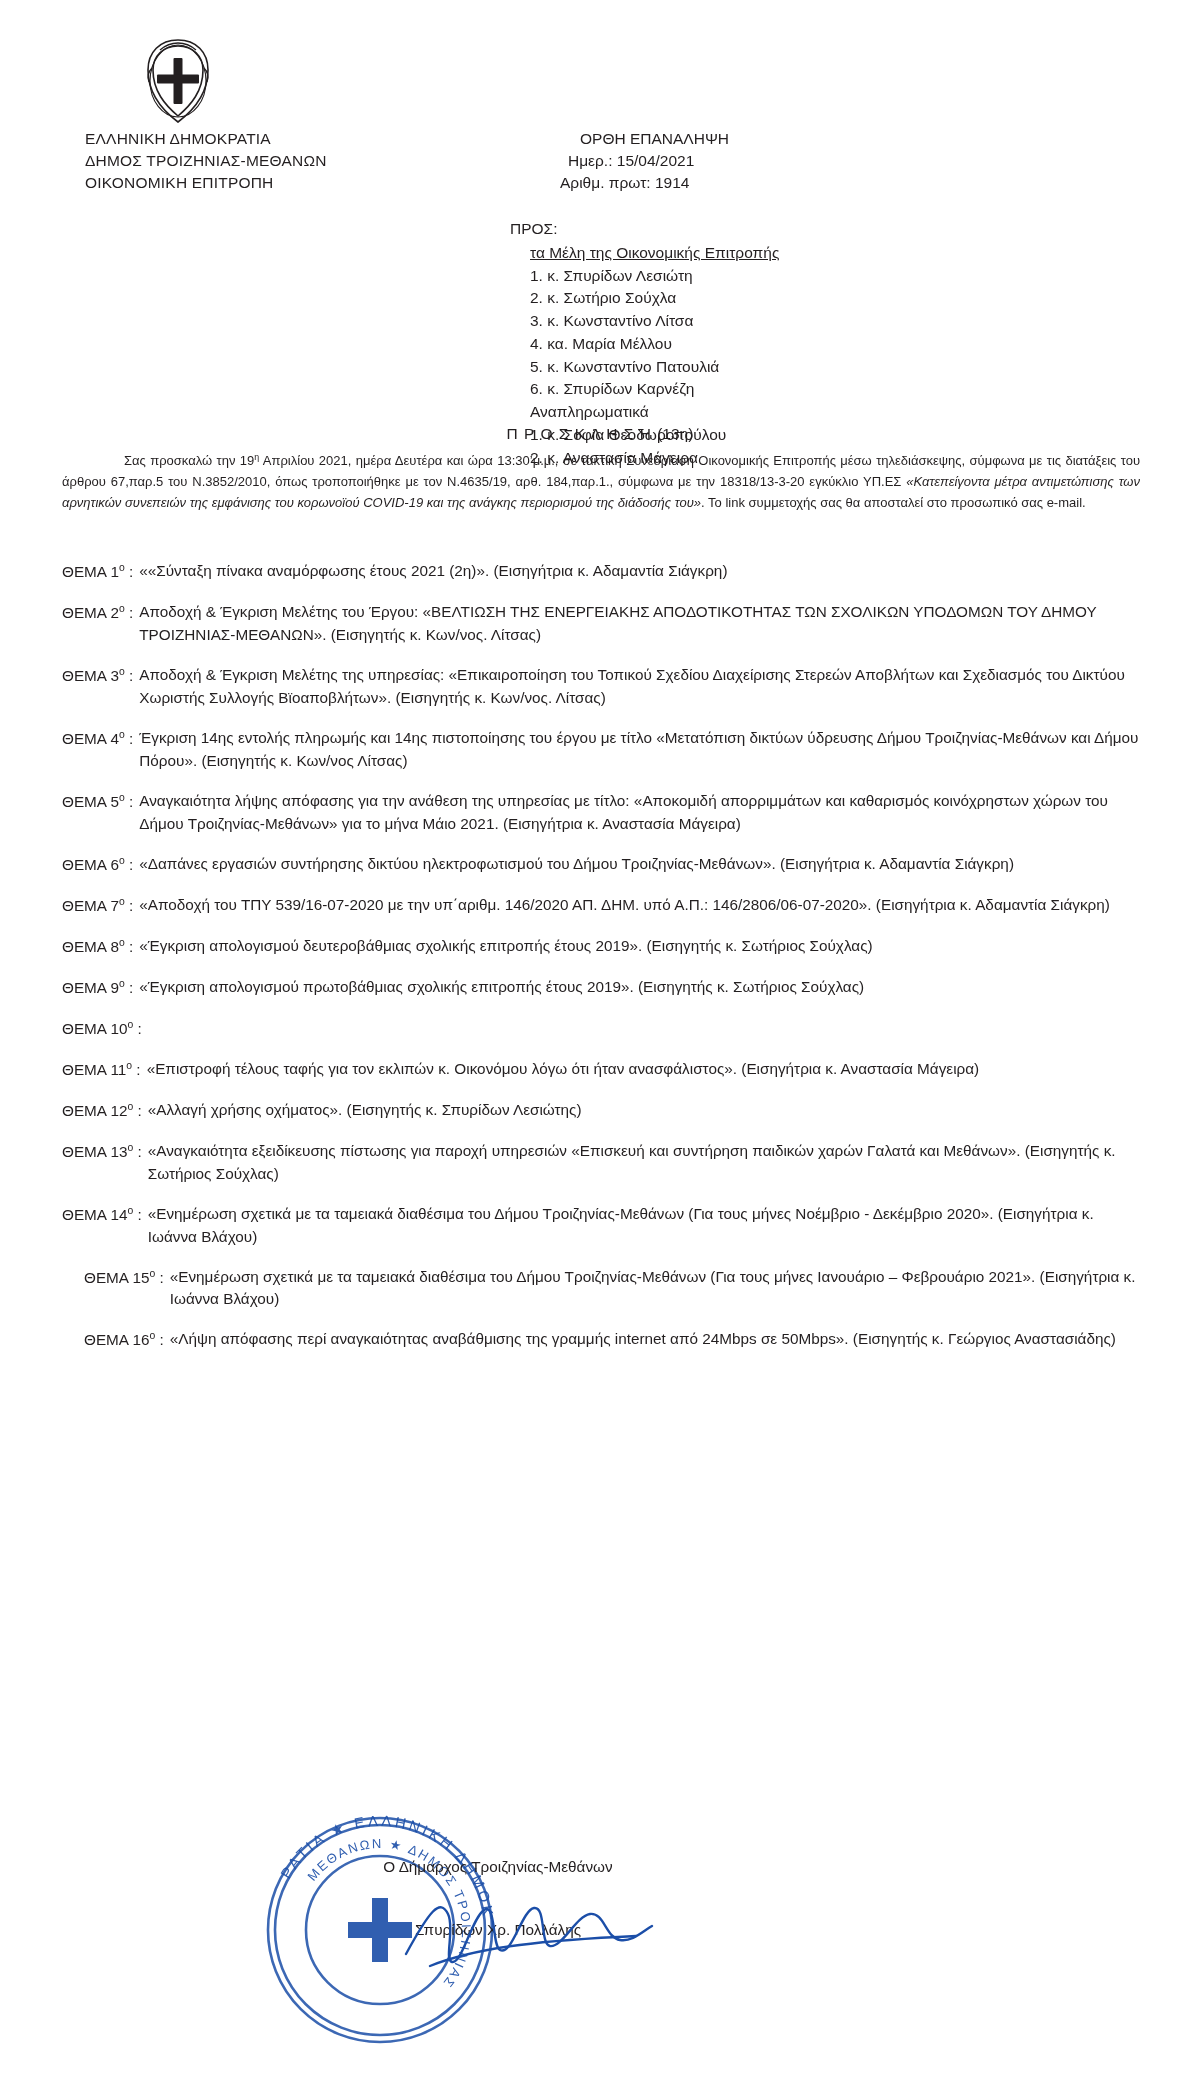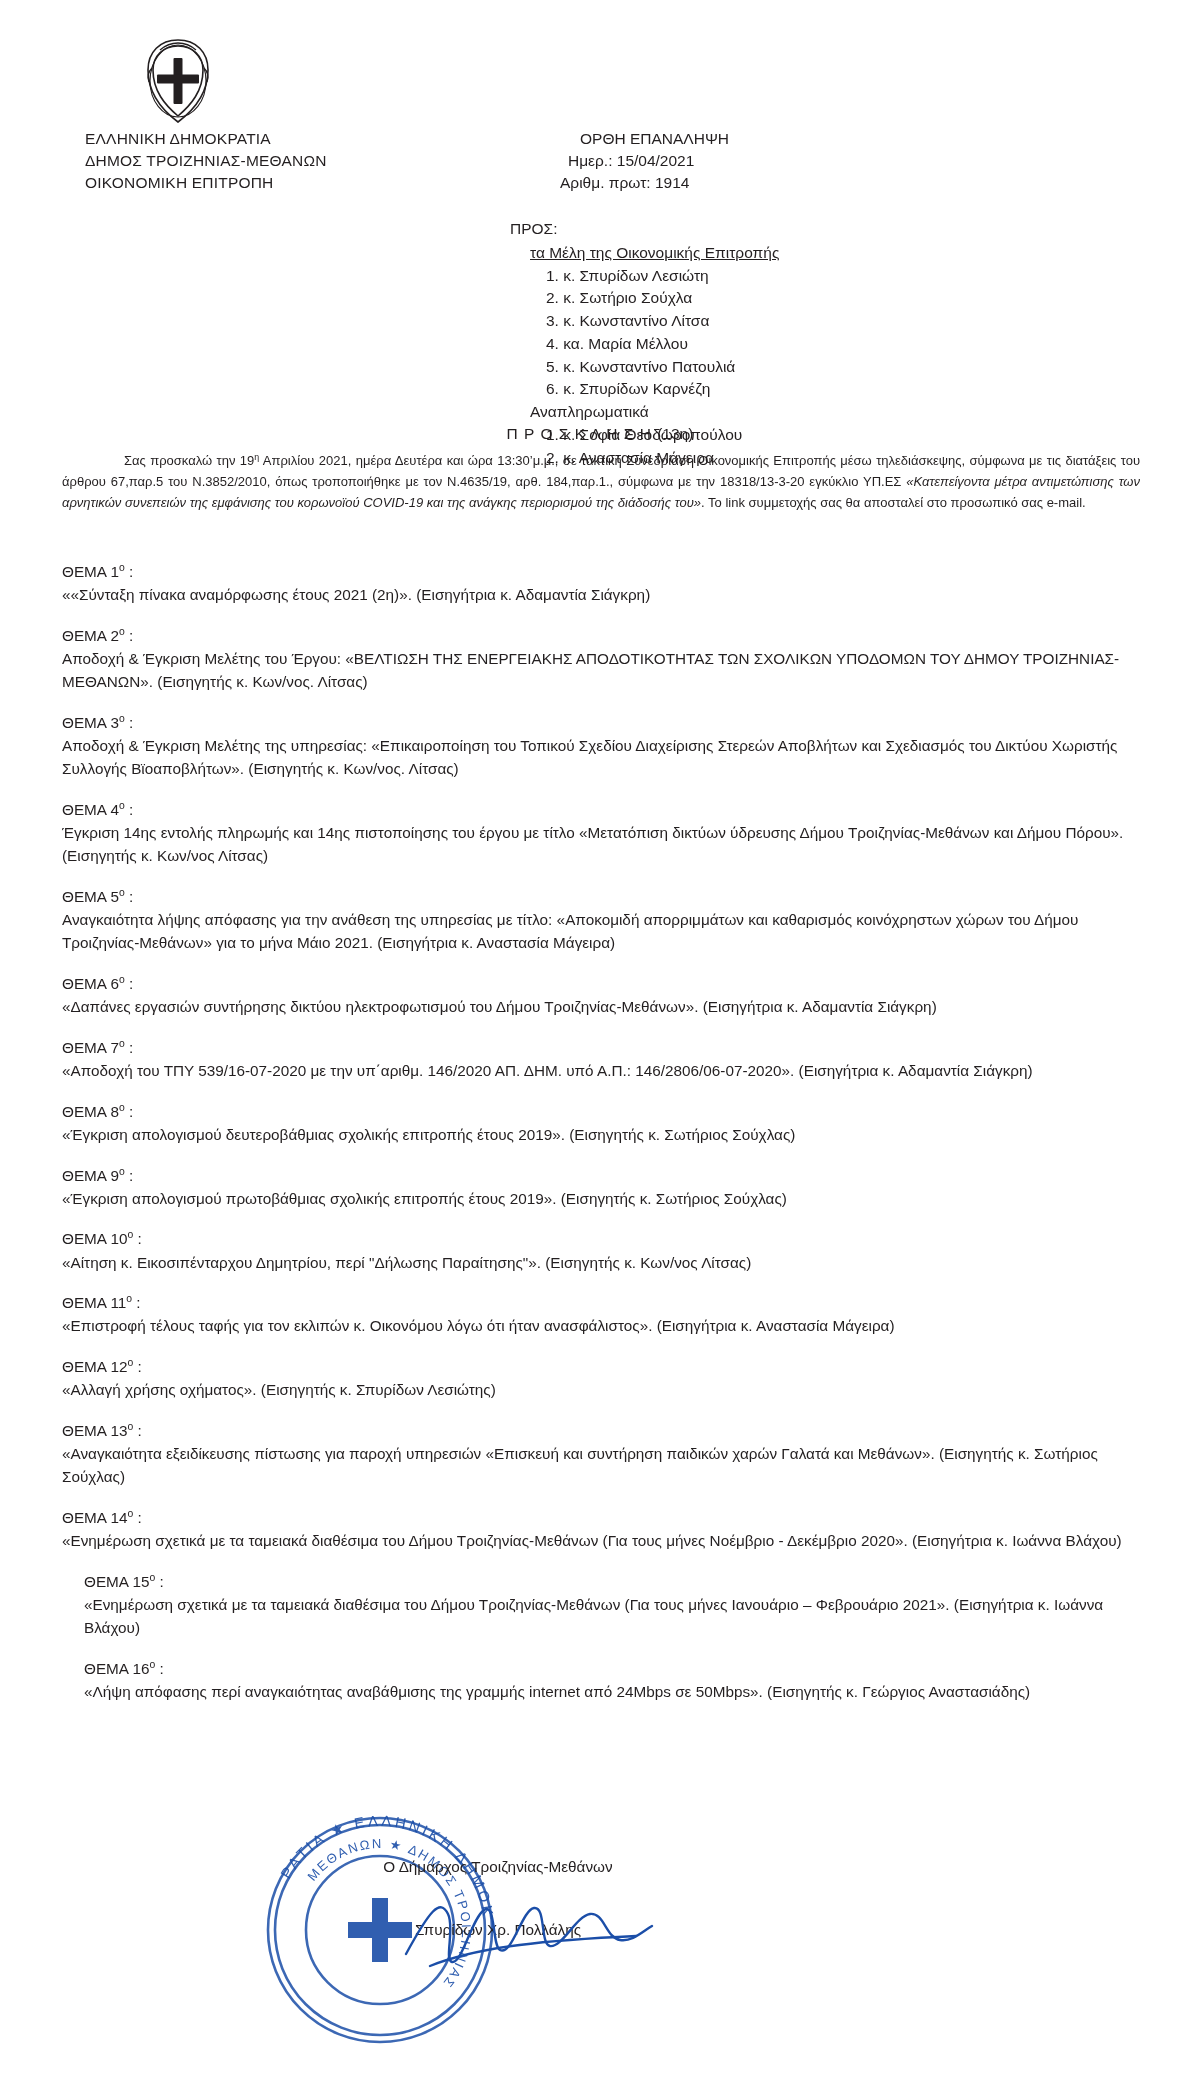--- a/index.html
+++ b/index.html
@@ -56,21 +56,21 @@
   .recipients {
     position: absolute;
     left: 510px;
     top: 218px;
     font-size: 15.5px;
     line-height: 1.47;
   }
   .recipients .label { margin-bottom: 1px; }
   .recipients .sub { margin-left: 20px; text-decoration: underline; }
   .recipients ol {
-    margin: 0 0 0 36px;
+    margin: 0 0 0 20px;
     padding: 0;
     list-style: none;
   }
   .recipients ol li { white-space: nowrap; }
   .recipients .altheader { margin-left: 20px; }
 
   
   .doc-title {
     position: absolute;
     left: 0;
@@ -102,21 +102,20 @@
     left: 62px;
     width: 1080px;
     top: 560px;
     font-size: 15.3px;
   }
   .item {
     display: flex;
     align-items: flex-start;
     margin-bottom: 17px;
     line-height: 1.5;
-    flex-direction: column;
   }
   .item .lbl {
     flex: 0 0 auto;
     white-space: nowrap;
     padding-right: 6px;
   }
   .item .txt {
     flex: 1 1 auto;
     text-align: left;
   }
@@ -265,21 +264,20 @@
       <span class="txt">«Έγκριση απολογισμού δευτεροβάθμιας σχολικής επιτροπής έτους 2019». (Εισηγητής κ. Σωτήριος Σούχλας)</span>
     </div>
 
     <div class="item">
       <span class="lbl"><span>ΘΕΜΑ 9</span><sup>ο</sup><span> : </span></span>
       <span class="txt">«Έγκριση απολογισμού πρωτοβάθμιας σχολικής επιτροπής έτους 2019». (Εισηγητής κ. Σωτήριος Σούχλας)</span>
     </div>
 
     <div class="item">
       <span class="lbl"><span>ΘΕΜΑ 10</span><sup>ο</sup><span> : </span></span>
-      <span class="txt">«Αίτηση κ. Εικοσιπένταρχου Δημητρίου, περί "Δήλωσης Παραίτησης"». (Εισηγητής κ. Κων/νος Λίτσας)</span>
     </div>
 
     <div class="item">
       <span class="lbl"><span>ΘΕΜΑ 11</span><sup>ο</sup><span> : </span></span>
       <span class="txt">«Επιστροφή τέλους ταφής για τον εκλιπών κ. Οικονόμου λόγω ότι ήταν ανασφάλιστος». (Εισηγήτρια κ. Αναστασία Μάγειρα)</span>
     </div>
 
     <div class="item">
       <span class="lbl"><span>ΘΕΜΑ 12</span><sup>ο</sup><span> : </span></span>
       <span class="txt">«Αλλαγή χρήσης οχήματος». (Εισηγητής κ. Σπυρίδων Λεσιώτης)</span>

